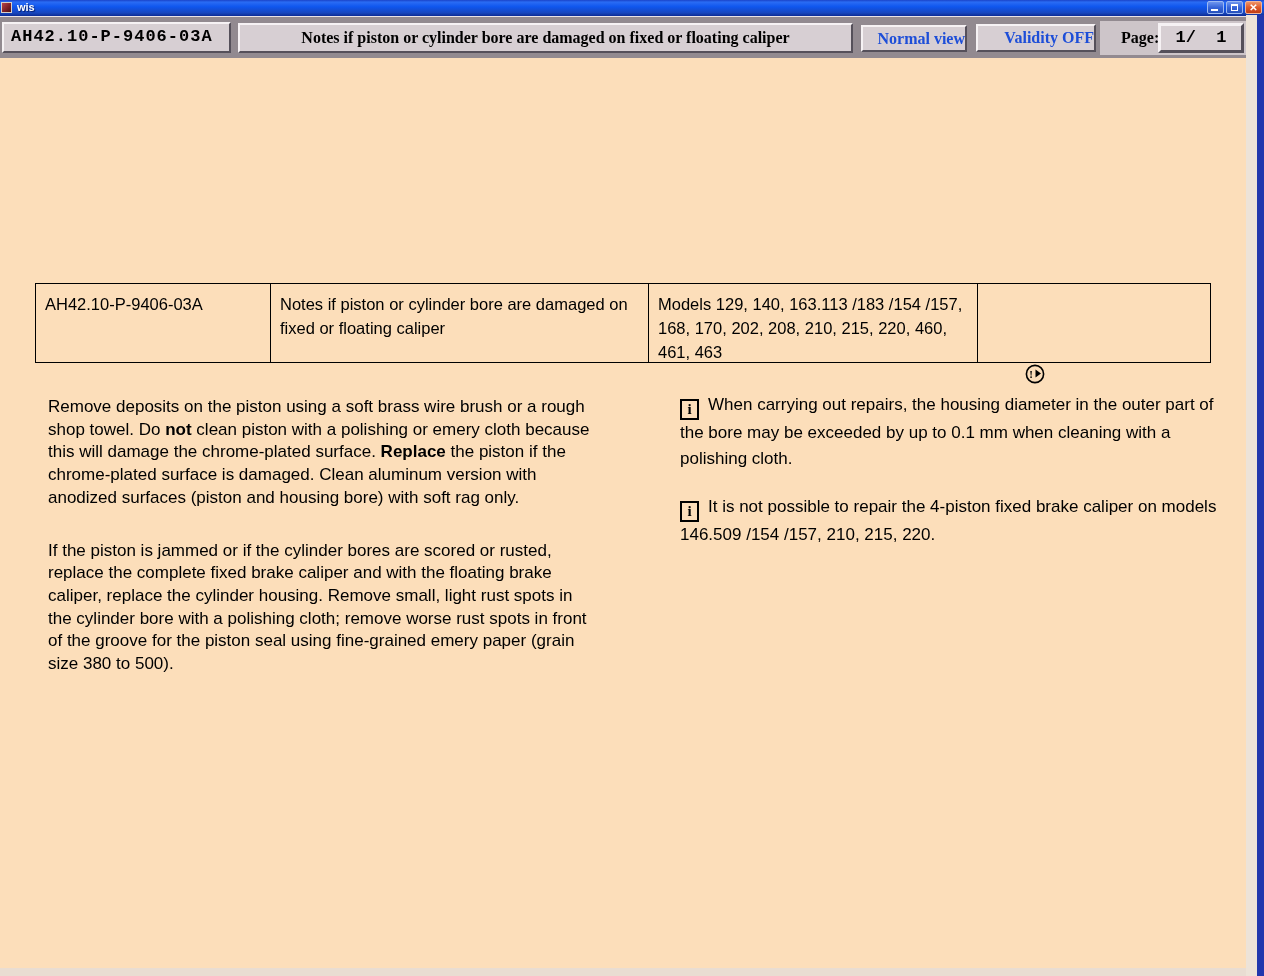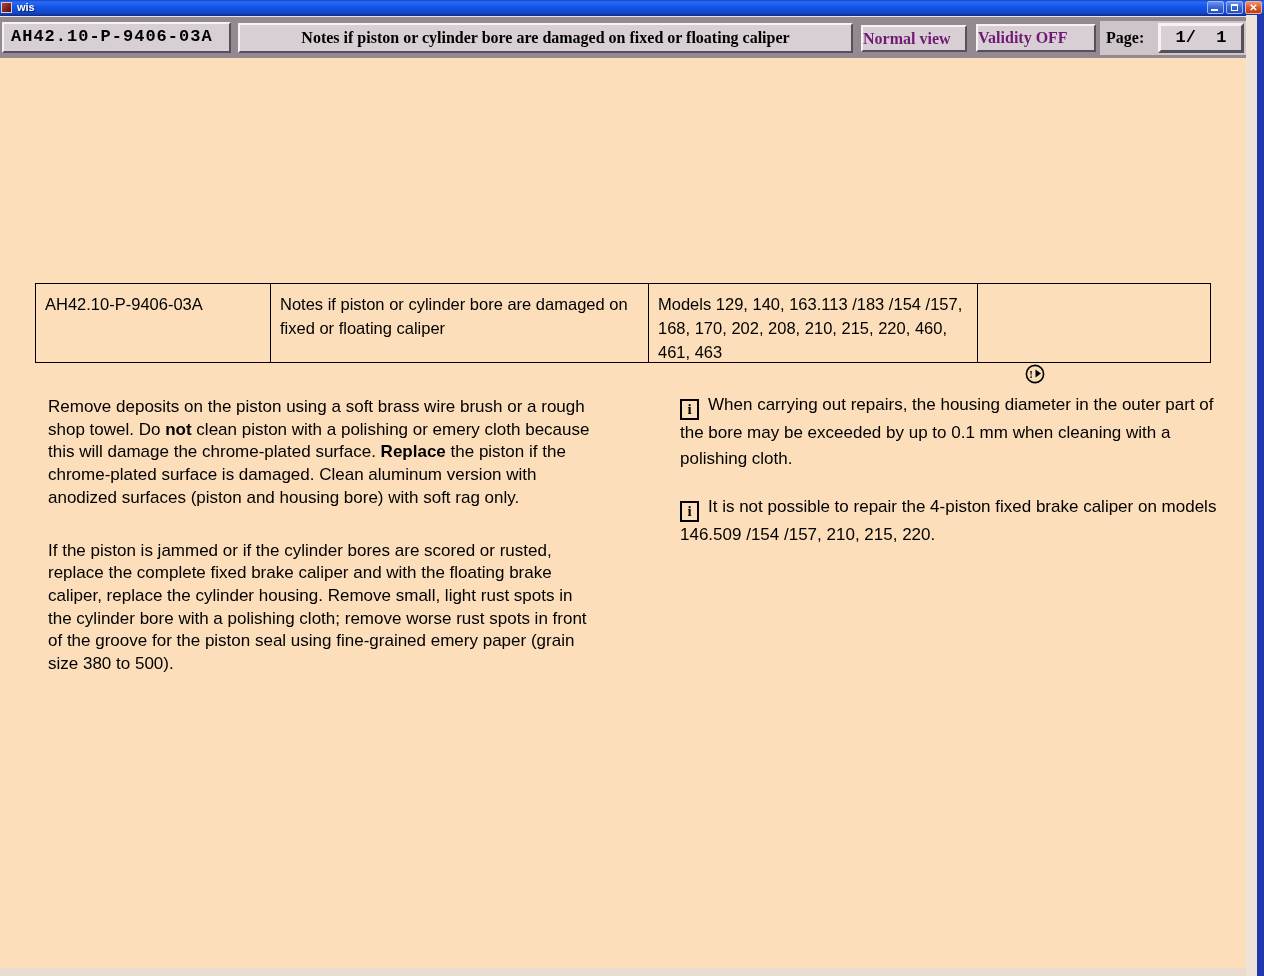--- a/index.html
+++ b/index.html
@@ -56,30 +56,30 @@
     position:absolute;left:2px;top:5px;width:229px;height:31px;
     font:bold 17px/26px "Liberation Mono","DejaVu Sans Mono",monospace;
     letter-spacing:1px;padding-left:7px;white-space:pre;color:#000;
   }
   .doc-title-btn{
     position:absolute;left:238px;top:6px;width:615px;height:30px;
     font:bold 16px/26px "Liberation Serif",serif;text-align:center;color:#000;cursor:default;
   }
   .tb-btn{
     position:absolute;top:8px;height:27px;
-    font:bold 16px/23px "Liberation Serif",serif;text-align:left;color:#701a75;cursor:default;
+    font:bold 16px/23px "Liberation Serif",serif;text-align:right;color:#1d4ed8;cursor:default;
   }
   .view-btn{left:861px;width:106px;}
   .validity-btn{left:976px;width:120px;top:7px;height:28px;}
   .page-panel{
     position:absolute;left:1100px;top:4px;width:146px;height:34px;
     background:#cdc5c9;display:flex;align-items:center;
   }
   .page-label{
-    font:bold 16px "Liberation Serif",serif;color:#000;padding-left:6px;flex:0 0 auto;
+    font:bold 16px "Liberation Serif",serif;color:#000;padding-left:21px;flex:0 0 auto;
   }
   .page-field{
     position:absolute;right:2px;top:2px;width:86px;height:30px;
     font:bold 17px/24px "Liberation Mono","DejaVu Sans Mono",monospace;
     text-align:center;white-space:pre;color:#000;
   }
 
   
   .content{position:absolute;left:0;top:58px;width:1246px;height:918px;background:#fcdeba;}
 

